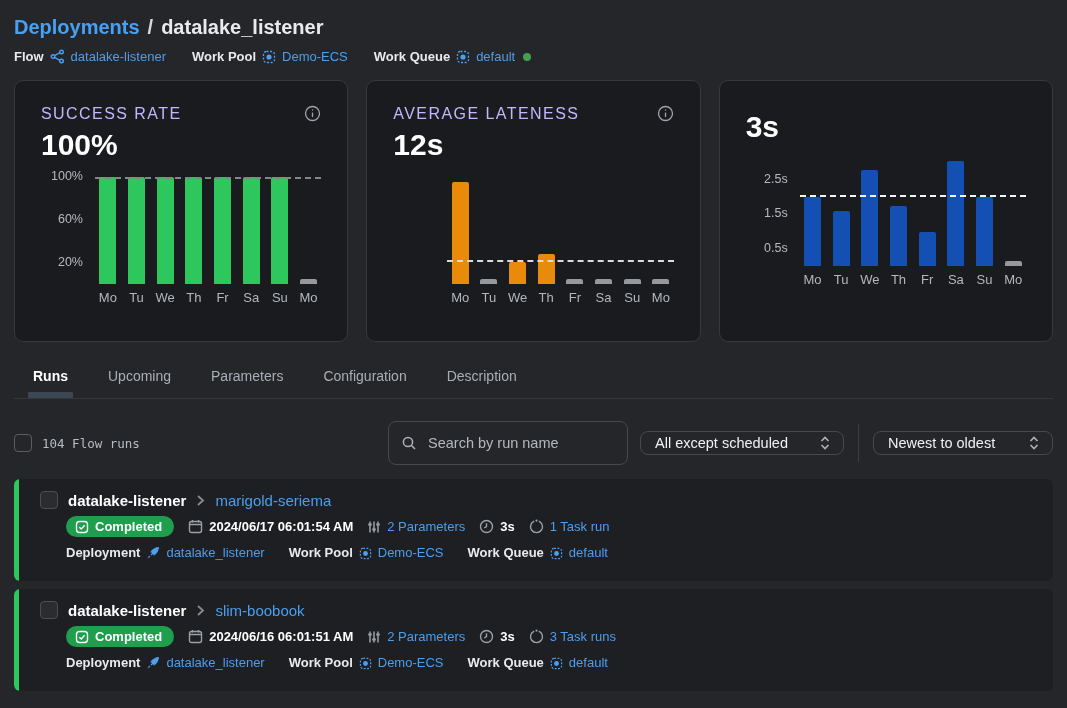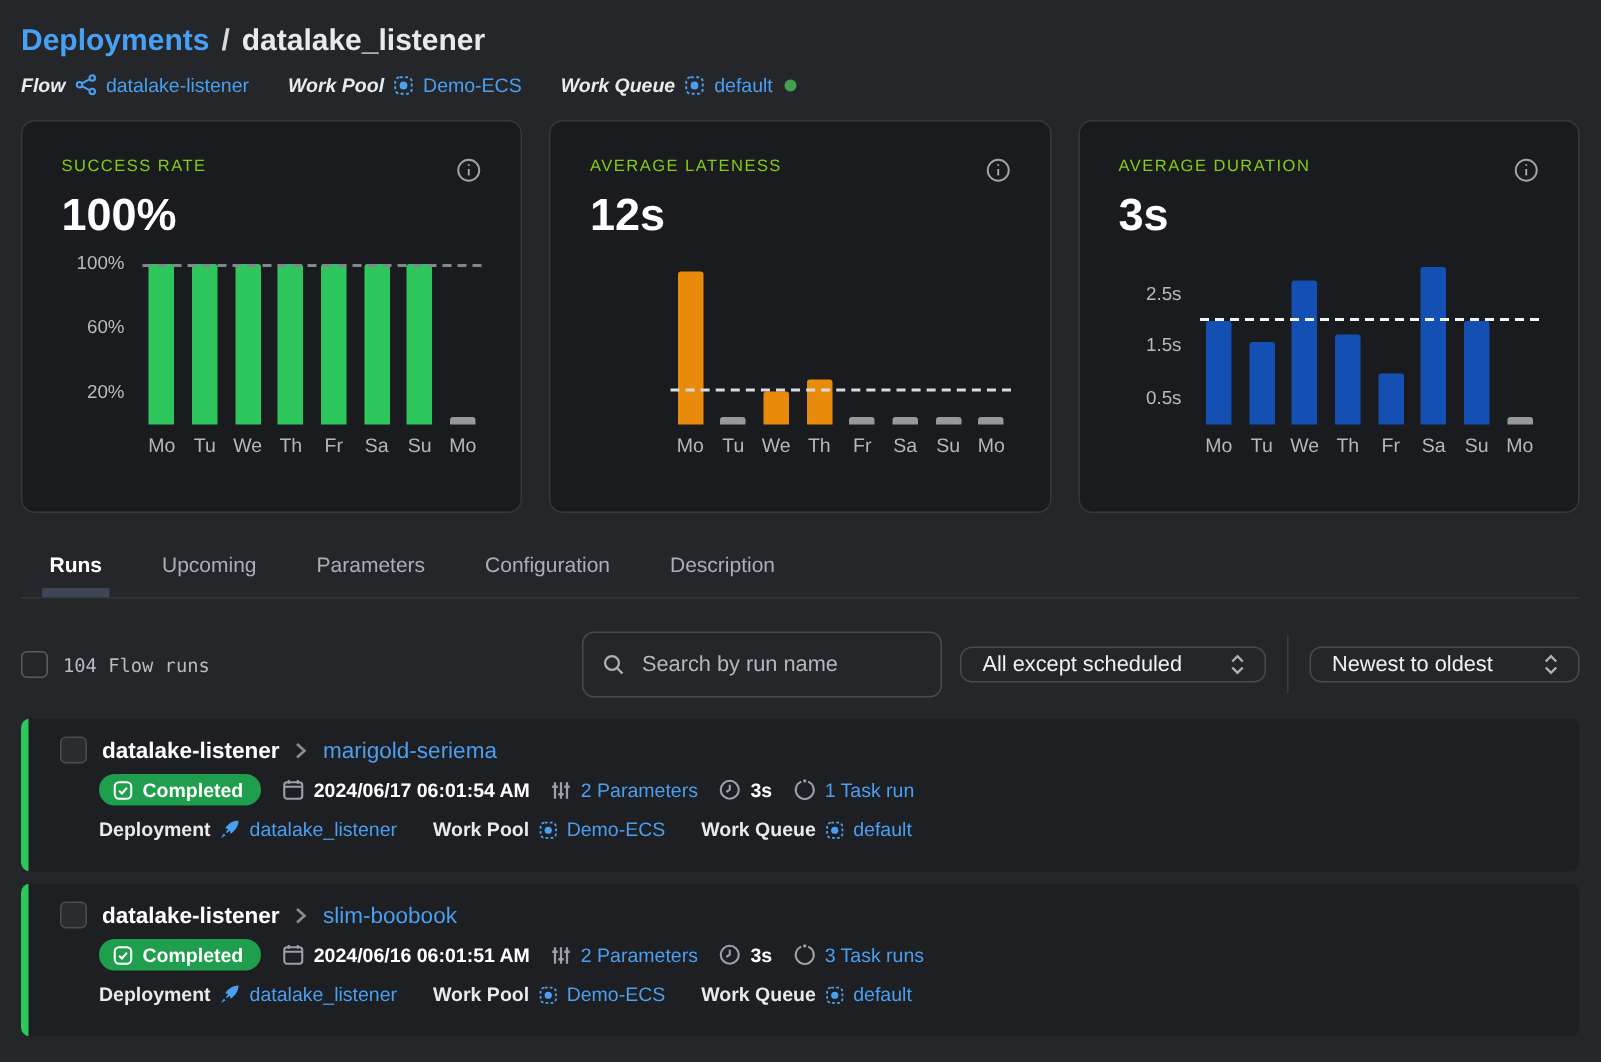--- a/index.html
+++ b/index.html
@@ -5,30 +5,30 @@
   html,body{margin:0;padding:0;background:#24262a;width:1067px;height:708px;overflow:hidden;
     font-family:"Liberation Sans","DejaVu Sans",sans-serif;color:#e9eaec;-webkit-font-smoothing:antialiased;}
   .page{padding:12px 14px 0 14px;box-sizing:border-box;}
   
   .breadcrumb{font-size:20px;font-weight:bold;display:flex;gap:8px;align-items:baseline;margin:4px 0 10px 0;}
   .crumb-link{color:#47a0f3;cursor:pointer;}
   .crumb-sep{color:#d7d9dc;font-weight:bold;}
   .crumb-current{color:#e9eaec;}
   .meta-row{display:flex;gap:26px;align-items:center;font-size:13px;margin-bottom:16px;}
   .meta-item{display:flex;align-items:center;gap:6px;}
-  .meta-label{font-weight:bold;color:#e9eaec;font-style:italic;}
+  .meta-label{font-weight:bold;color:#e9eaec;}
   .meta-link{color:#4a9ff0;cursor:pointer;}
   .dot{width:8px;height:8px;border-radius:50%;background:#44a04f;display:inline-block;margin-left:2px;}
   .icon{display:inline-flex;align-items:center;justify-content:center;flex:none;}
   
   .cards{display:flex;gap:18px;}
   .card{flex:1;height:262px;background:#191b1f;border:1px solid #35383e;border-radius:9px;
     padding:24px 26px 12px 26px;box-sizing:border-box;}
   .card-top{display:flex;justify-content:space-between;align-items:flex-start;}
-  .card-label{font-size:11px;letter-spacing:.09em;color:#84cc16;}
+  .card-label{font-size:16px;letter-spacing:.09em;color:#c4b5fd;}
   .info{color:#9fa4aa;cursor:pointer;}
   .card-value{font-size:30px;font-weight:bold;color:#fff;margin:5px 0 10px 0;}
   .chart{display:grid;grid-template-columns:54px 1fr;grid-template-rows:112px 24px;}
   .yaxis{position:relative;grid-row:1;grid-column:1;}
   .yaxis .tick{position:absolute;right:12px;font-size:12.5px;color:#b6bac0;}
   .plotarea{position:relative;grid-row:1;grid-column:2;display:flex;align-items:flex-end;gap:7px;padding:0 2px;}
   .dashline{position:absolute;left:0;right:0;border-top:2px dashed #82878d;pointer-events:none;}
   .slot{flex:1;display:flex;justify-content:center;align-items:flex-end;height:100%;}
   .bar{width:78%;border-radius:2px 2px 0 0;}
   .xlabels{grid-row:2;grid-column:2;display:flex;gap:7px;padding:6px 2px 0 2px;}
@@ -226,30 +226,20 @@
             <span>Th</span>
             <span>Fr</span>
             <span>Sa</span>
             <span>Su</span>
             <span>Mo</span>
           </div>
         </div>
     </div>
 
     <div class="card">
-      <div class="card-top">
-        <span class="card-label">AVERAGE DURATION</span>
-        <span class="icon info">
-          <svg width="17" height="17" viewBox="0 0 17 17" fill="none" stroke="currentColor" stroke-width="1.3">
-            <circle cx="8.5" cy="8.5" r="7"></circle>
-              <path d="M8.5 7.6 V12"></path>
-              <circle cx="8.5" cy="5" r="0.7" fill="currentColor" stroke="none"></circle>
-          </svg>
-        </span>
-      </div>
       <div class="card-value">3s</div>
       <div class="chart">
           <div class="yaxis">
             <span class="tick" style="top:17.8px">2.5s</span>
             <span class="tick" style="top:52.3px">1.5s</span>
             <span class="tick" style="top:86.8px">0.5s</span>
           </div>
           <div class="plotarea">
             <div class="dashline" style="top:41.4px;border-color:#f2f3f4"></div>
             <div class="slot">

